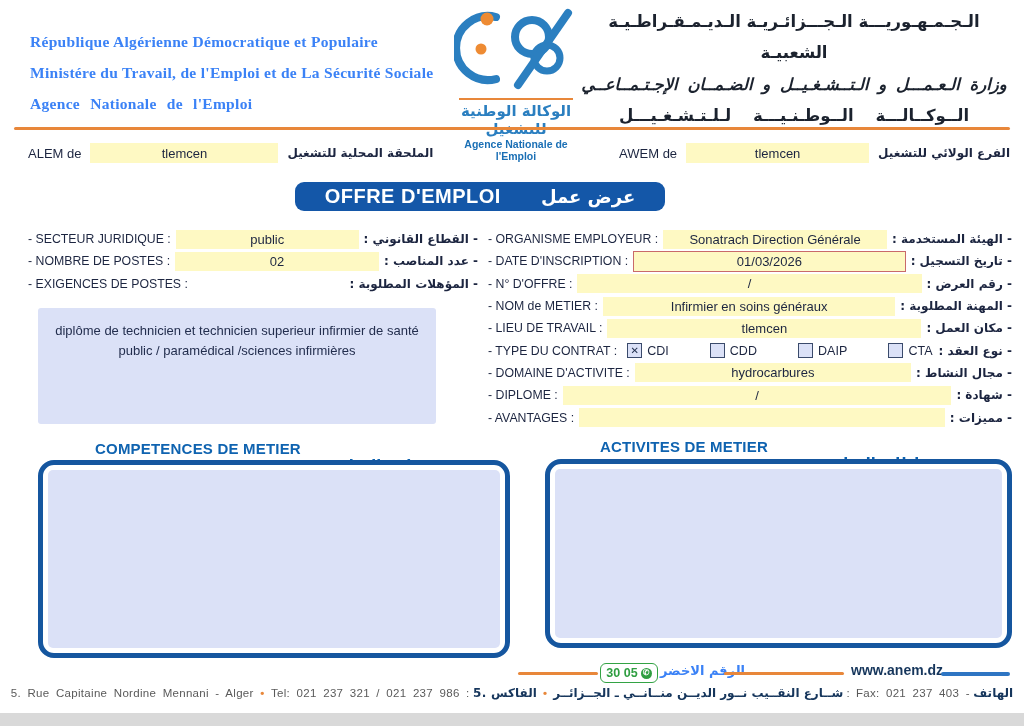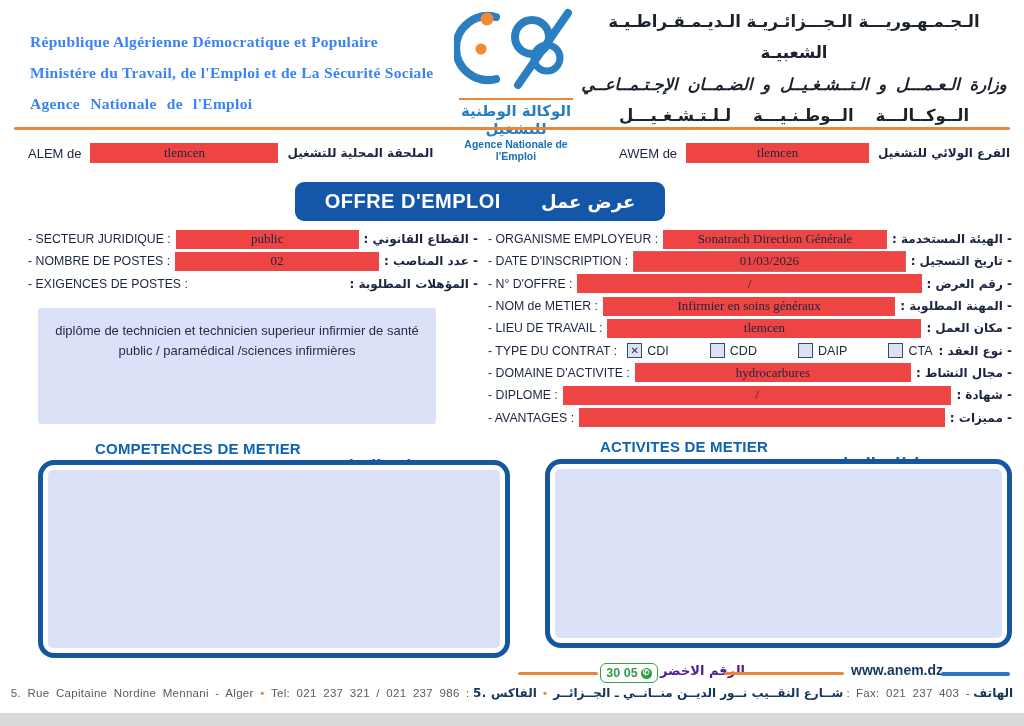--- a/index.html
+++ b/index.html
@@ -23,25 +23,25 @@
   .rule-top{position:absolute;left:14px;right:14px;top:127px;height:3px;
             background:#e8873a;border-radius:2px;}
 
   
   .branch-row{position:absolute;top:143px;left:28px;right:14px;display:flex;
               justify-content:space-between;align-items:center;font-size:13px;}
   .branch{display:flex;align-items:center;gap:9px;}
   .branch .f-box{width:188px;}
   .branch .ar{font-size:12px;font-weight:bold;}
 
-  .f-box{background:#ef4444;height:20px;display:flex;align-items:center;
-         justify-content:center;font-size:13px;color:#1c2540;font-family:Liberation Serif, serif;}
-
-  
-  .title-banner{position:absolute;left:295px;top:182px;width:370px;height:39px;
+  .f-box{background:#fef9c3;height:20px;display:flex;align-items:center;
+         justify-content:center;font-size:13px;color:#1c2540;}
+
+  
+  .title-banner{position:absolute;left:295px;top:182px;width:370px;height:29px;
                 background:#1457a8;border-radius:9px;display:flex;align-items:center;
                 justify-content:center;gap:40px;color:#fff;font-weight:bold;}
   .title-banner .fr{font-size:20px;letter-spacing:.5px;}
   .title-banner .ar{font-size:18px;}
 
   
   .col-left{position:absolute;left:28px;top:228px;width:450px;}
   .col-right{position:absolute;left:488px;top:228px;width:524px;}
   .field-row{display:flex;align-items:center;height:22.3px;font-size:12.3px;}
   .fr-label{white-space:nowrap;}
@@ -79,21 +79,21 @@
   .orn{position:absolute;height:3px;background:#e8873a;border-radius:2px;top:672px;}
   .orn.o1{left:518px;width:80px;}
   .orn.o2{left:724px;width:120px;}
   .orn.blue{left:941px;width:69px;background:#2e75c3;height:3.5px;}
   .green-badge{position:absolute;left:600px;top:663px;width:56px;height:18px;
                border:1.6px solid #33a344;border-radius:6px;display:flex;
                align-items:center;justify-content:center;gap:3px;
                color:#2f9e41;font-weight:bold;font-size:12.5px;background:#fff;}
   .phone-ic{width:11px;height:11px;border-radius:50%;background:#2f9e41;color:#fff;
             font-size:8px;display:flex;align-items:center;justify-content:center;line-height:1;}
-  .green-lbl{position:absolute;left:660px;top:663px;font-size:13px;font-weight:bold;color:#4c1d95;}
+  .green-lbl{position:absolute;left:660px;top:663px;font-size:13px;font-weight:bold;color:#3b82f6;}
   .site{position:absolute;left:851px;top:662px;font-size:14px;font-weight:bold;color:#16365c;}
 
   
   .address{position:absolute;left:0;right:0;top:686px;text-align:center;
            font-size:11.5px;color:#5a5a5a;letter-spacing:.3px;white-space:nowrap;}
   .address .frseg{word-spacing:3px;margin-top:12px;}
   .address .dot{color:#e8873a;font-weight:bold;padding:0 3px;}
   .address .arseg{font-weight:bold;color:#16365c;font-size:12px;}
   .bottom-strip{position:absolute;left:0;right:0;bottom:0;height:13px;background:#d9d9d9;}
 </style>

